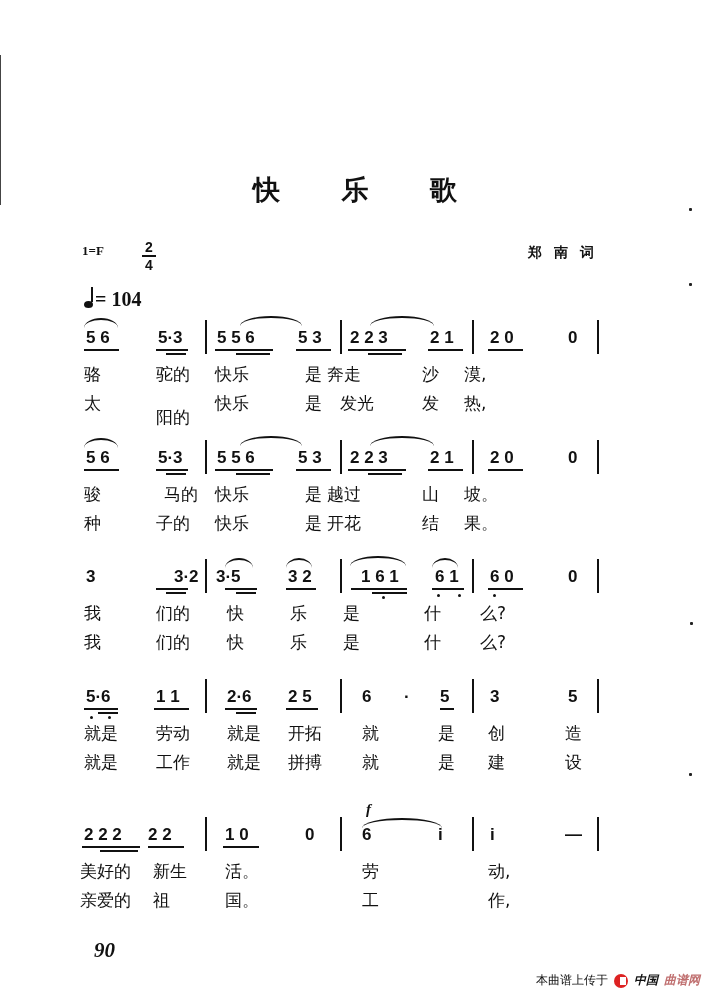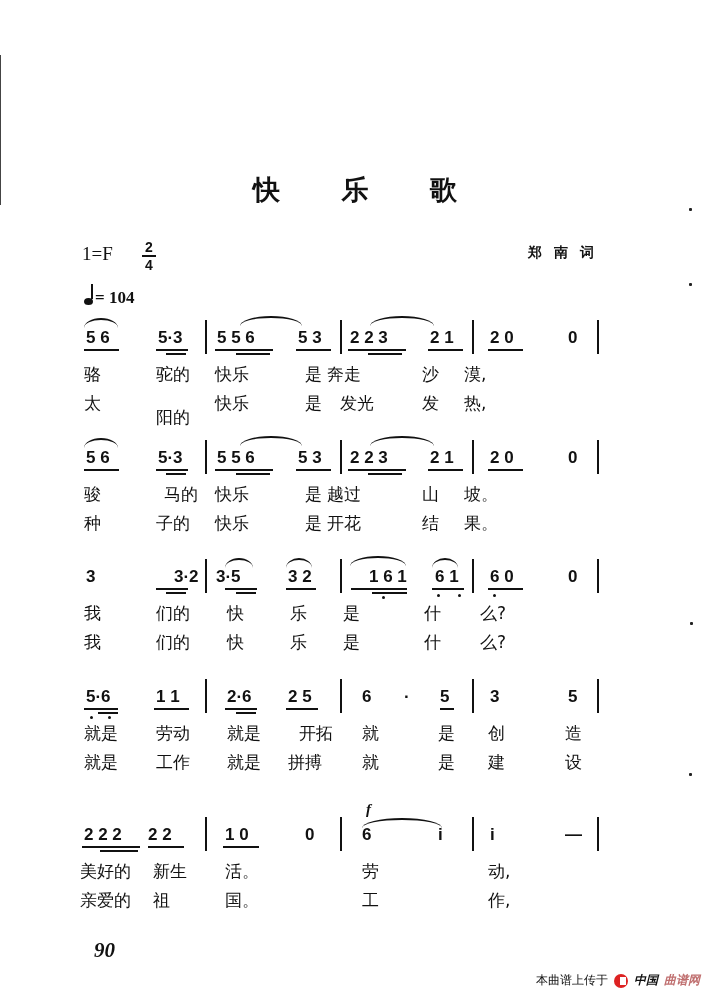--- a/index.html
+++ b/index.html
@@ -1,24 +1,24 @@
 <!DOCTYPE html>
 <html><head>
 <meta charset="utf-8">
 <style>
   html,body{margin:0;padding:0;background:#fff;}
   body{width:710px;height:997px;position:relative;overflow:hidden;font-family:"DejaVu Serif",serif;color:#111;}
   .leftline{position:absolute;left:0;top:55px;width:1px;height:150px;background:#444;}
   .speck{position:absolute;width:3px;height:3px;background:#222;border-radius:1px;}
   .title{position:absolute;top:172px;left:0;width:710px;text-align:center;font-size:27px;font-weight:bold;letter-spacing:26px;padding-left:26px;box-sizing:border-box;}
-  .key{position:absolute;left:82px;top:243px;font-family:"Liberation Serif",serif;font-weight:normal;font-size:19px;}
+  .key{position:absolute;left:82px;top:243px;font-family:"Liberation Serif",serif;font-weight:bold;font-size:13px;}
   .meter{position:absolute;left:142px;top:240px;width:14px;text-align:center;font-family:"Liberation Sans",sans-serif;font-weight:bold;font-size:14px;line-height:14px;}
   .meter .bar{height:2px;background:#111;margin:1px 0;}
   .author{position:absolute;right:104px;top:244px;font-size:14px;font-weight:bold;letter-spacing:12px;}
-  .tempo{position:absolute;left:84px;top:288px;font-family:"Liberation Serif",serif;font-weight:bold;font-size:17px;}
+  .tempo{position:absolute;left:84px;top:288px;font-family:"Liberation Serif",serif;font-weight:bold;font-size:20px;}
   .tempo .notehead{display:inline-block;width:9px;height:7px;background:#111;border-radius:50%;position:relative;top:2px;}
   .tempo .stem{display:inline-block;width:2px;height:15px;background:#111;position:relative;top:-4px;left:-2px;}
   .row{position:absolute;left:0;width:710px;}
   .n{position:absolute;font-family:"Liberation Sans",sans-serif;font-weight:bold;font-size:17px;line-height:18px;}
   .ul{position:absolute;height:1.6px;background:#111;}
   .bl{position:absolute;width:2px;height:34px;background:#111;}
   .slur{position:absolute;border-top:2px solid #111;border-radius:50% 50% 0 0/100% 100% 0 0;height:8px;}
   .dot{position:absolute;width:3px;height:3px;background:#111;border-radius:50%;}
   .ly{position:absolute;font-family:"DejaVu Sans",sans-serif;font-size:17px;line-height:20px;}
   .pagenum{position:absolute;left:94px;top:938px;font-family:"Liberation Serif",serif;font-style:italic;font-weight:bold;font-size:21px;}
@@ -140,21 +140,21 @@
   <div class="slur" style="left:225px;top:1px;width:28px"></div>
   <div class="slur" style="left:286px;top:1px;width:26px"></div>
   <div class="slur" style="left:350px;top:-1px;width:56px"></div>
   <div class="slur" style="left:432px;top:1px;width:26px"></div>
   <span class="n" style="left:86px;top:11px">3</span>
   <span class="n" style="left:174px;top:11px">3·2</span>
   <div class="bl" style="left:205px;top:2px"></div>
   <span class="n" style="left:216px;top:11px">3·5</span>
   <span class="n" style="left:288px;top:11px">3 2</span>
   <div class="bl" style="left:340px;top:2px"></div>
-  <span class="n" style="left:369px;top:11px">1 6 1</span>
+  <span class="n" style="left:361px;top:11px">1 6 1</span>
   <span class="n" style="left:435px;top:11px">6 1</span>
   <div class="bl" style="left:472px;top:2px"></div>
   <span class="n" style="left:490px;top:11px">6 0</span>
   <span class="n" style="left:568px;top:11px">0</span>
   <div class="bl" style="left:597px;top:2px"></div>
   <div class="ul" style="left:156px;top:31px;width:32px"></div>
     <div class="ul" style="left:166px;top:35px;width:20px"></div>
   <div class="ul" style="left:225px;top:31px;width:32px"></div>
     <div class="ul" style="left:236px;top:35px;width:20px"></div>
   <div class="ul" style="left:286px;top:31px;width:30px"></div>
@@ -203,21 +203,21 @@
     <div class="dot" style="left:108px;top:39px"></div>
   <div class="ul" style="left:154px;top:31px;width:35px"></div>
   <div class="ul" style="left:225px;top:31px;width:32px"></div>
     <div class="ul" style="left:236px;top:35px;width:20px"></div>
   <div class="ul" style="left:286px;top:31px;width:32px"></div>
   <div class="ul" style="left:440px;top:31px;width:14px"></div>
 
   <span class="ly" style="left:84px;top:46px">就是</span>
   <span class="ly" style="left:156px;top:46px">劳动</span>
   <span class="ly" style="left:227px;top:46px">就是</span>
-  <span class="ly" style="left:299px;top:46px">开拓</span>
+  <span class="ly" style="left:288px;top:46px">开拓</span>
   <span class="ly" style="left:362px;top:46px">就</span>
   <span class="ly" style="left:438px;top:46px">是</span>
   <span class="ly" style="left:488px;top:46px">创</span>
   <span class="ly" style="left:565px;top:46px">造</span>
   <span class="ly" style="left:84px;top:75px">就是</span>
   <span class="ly" style="left:156px;top:75px">工作</span>
   <span class="ly" style="left:227px;top:75px">就是</span>
   <span class="ly" style="left:288px;top:75px">拼搏</span>
   <span class="ly" style="left:362px;top:75px">就</span>
   <span class="ly" style="left:438px;top:75px">是</span>

